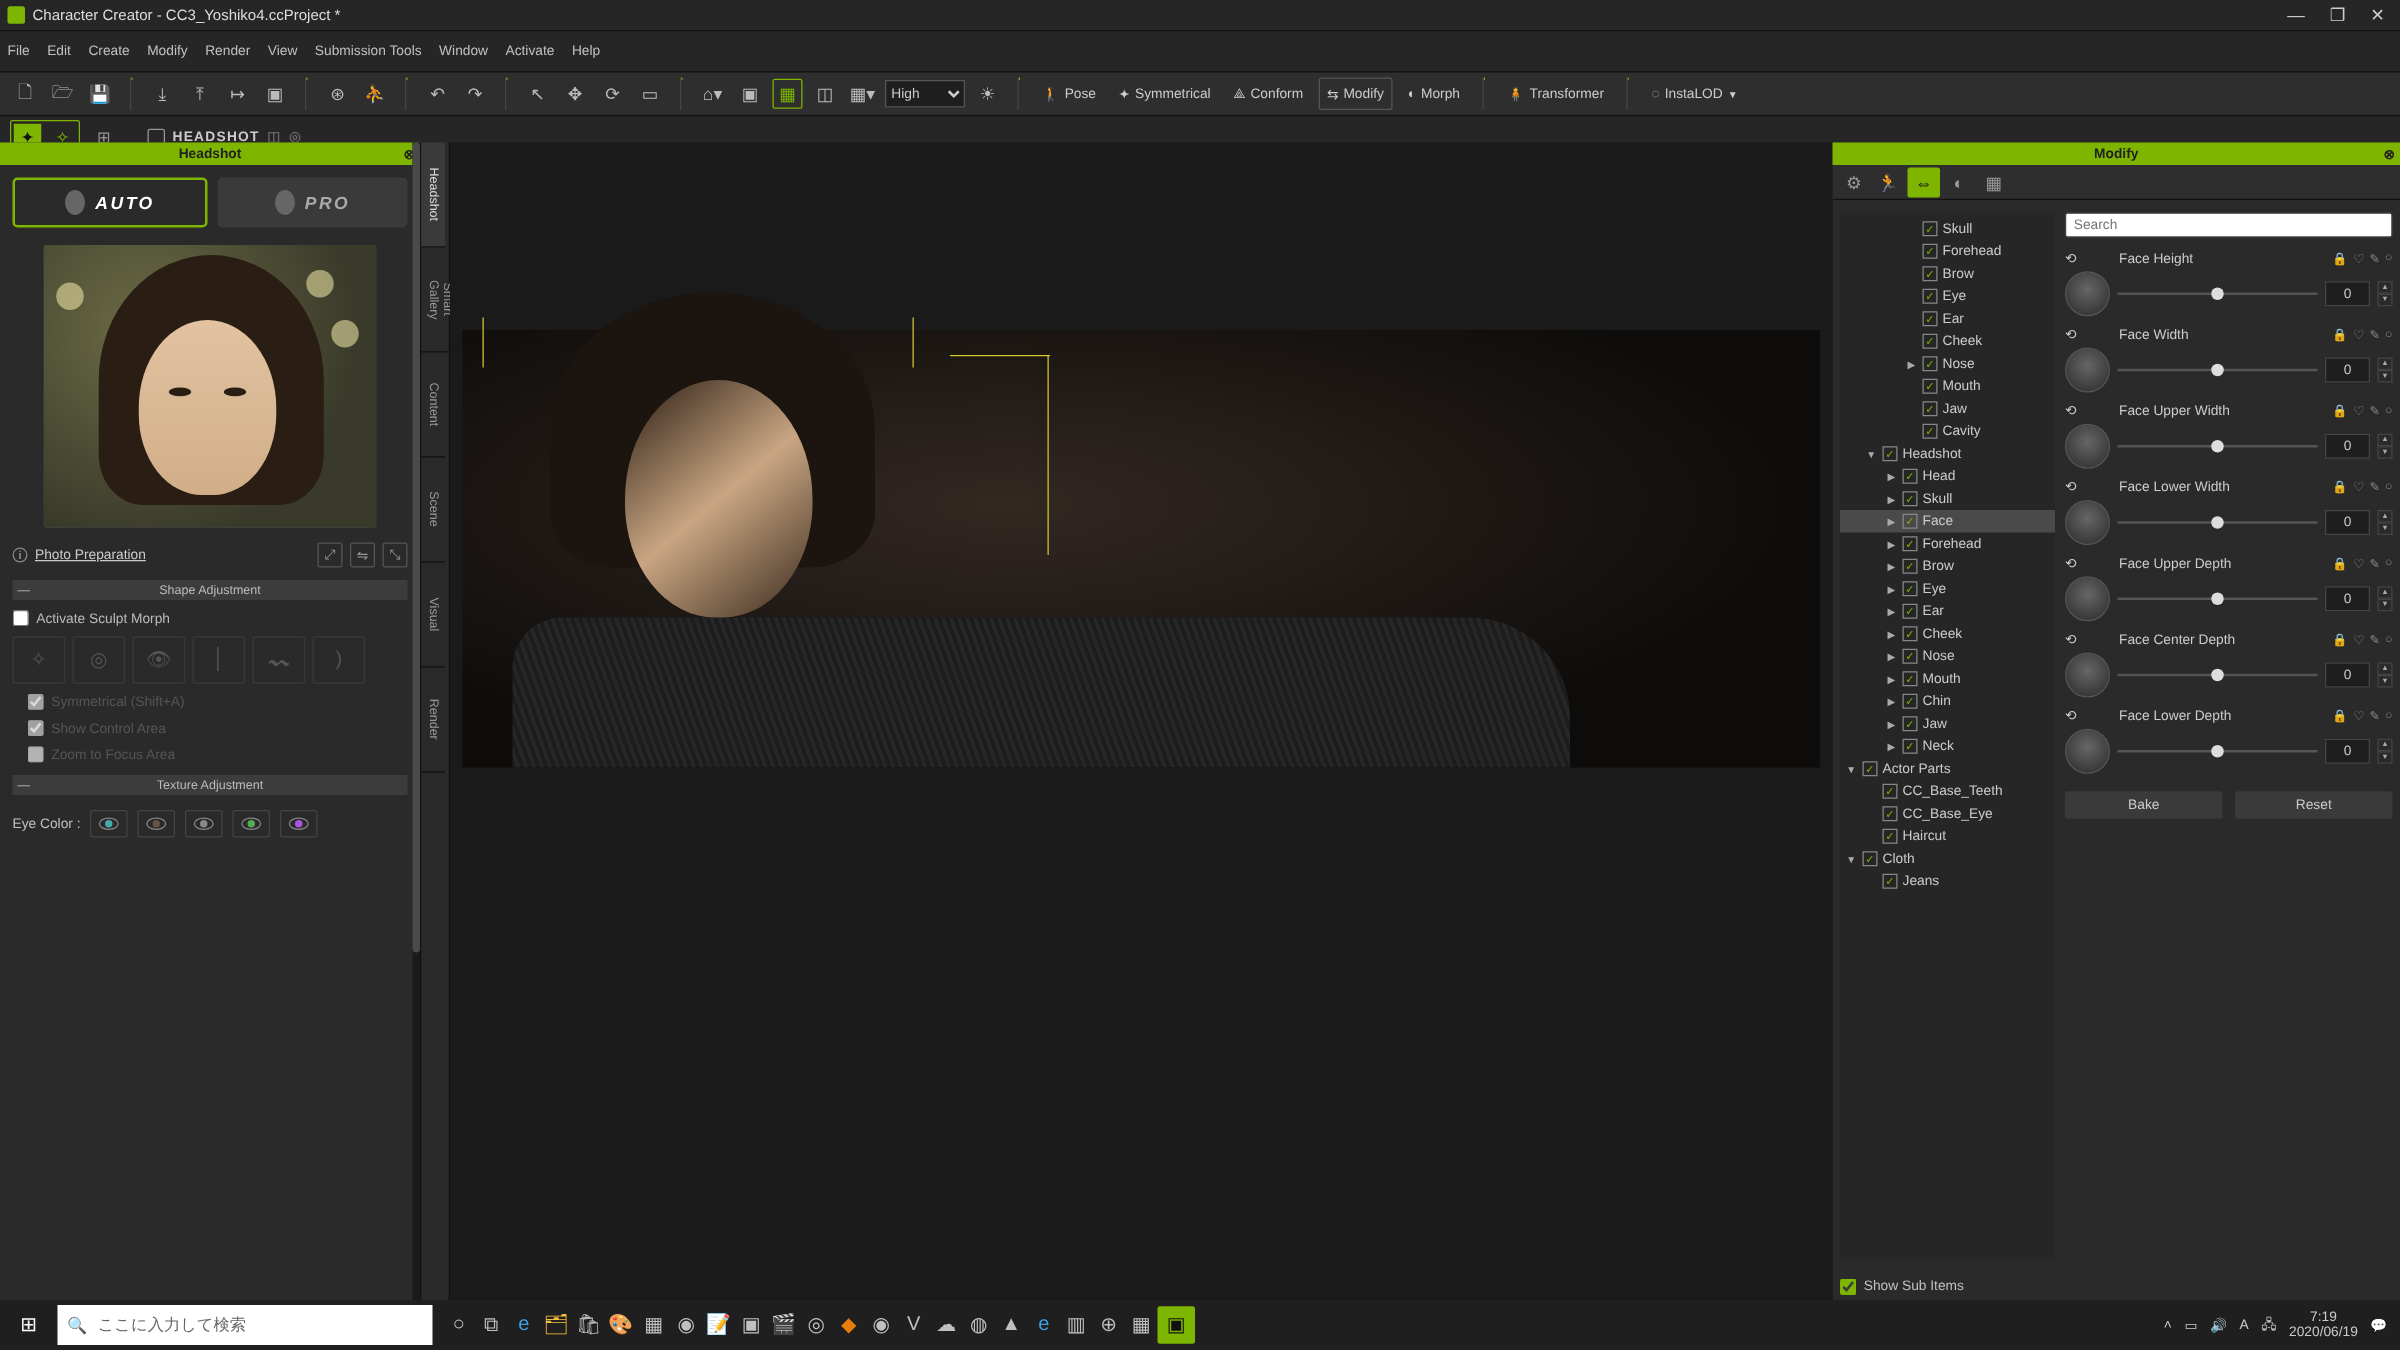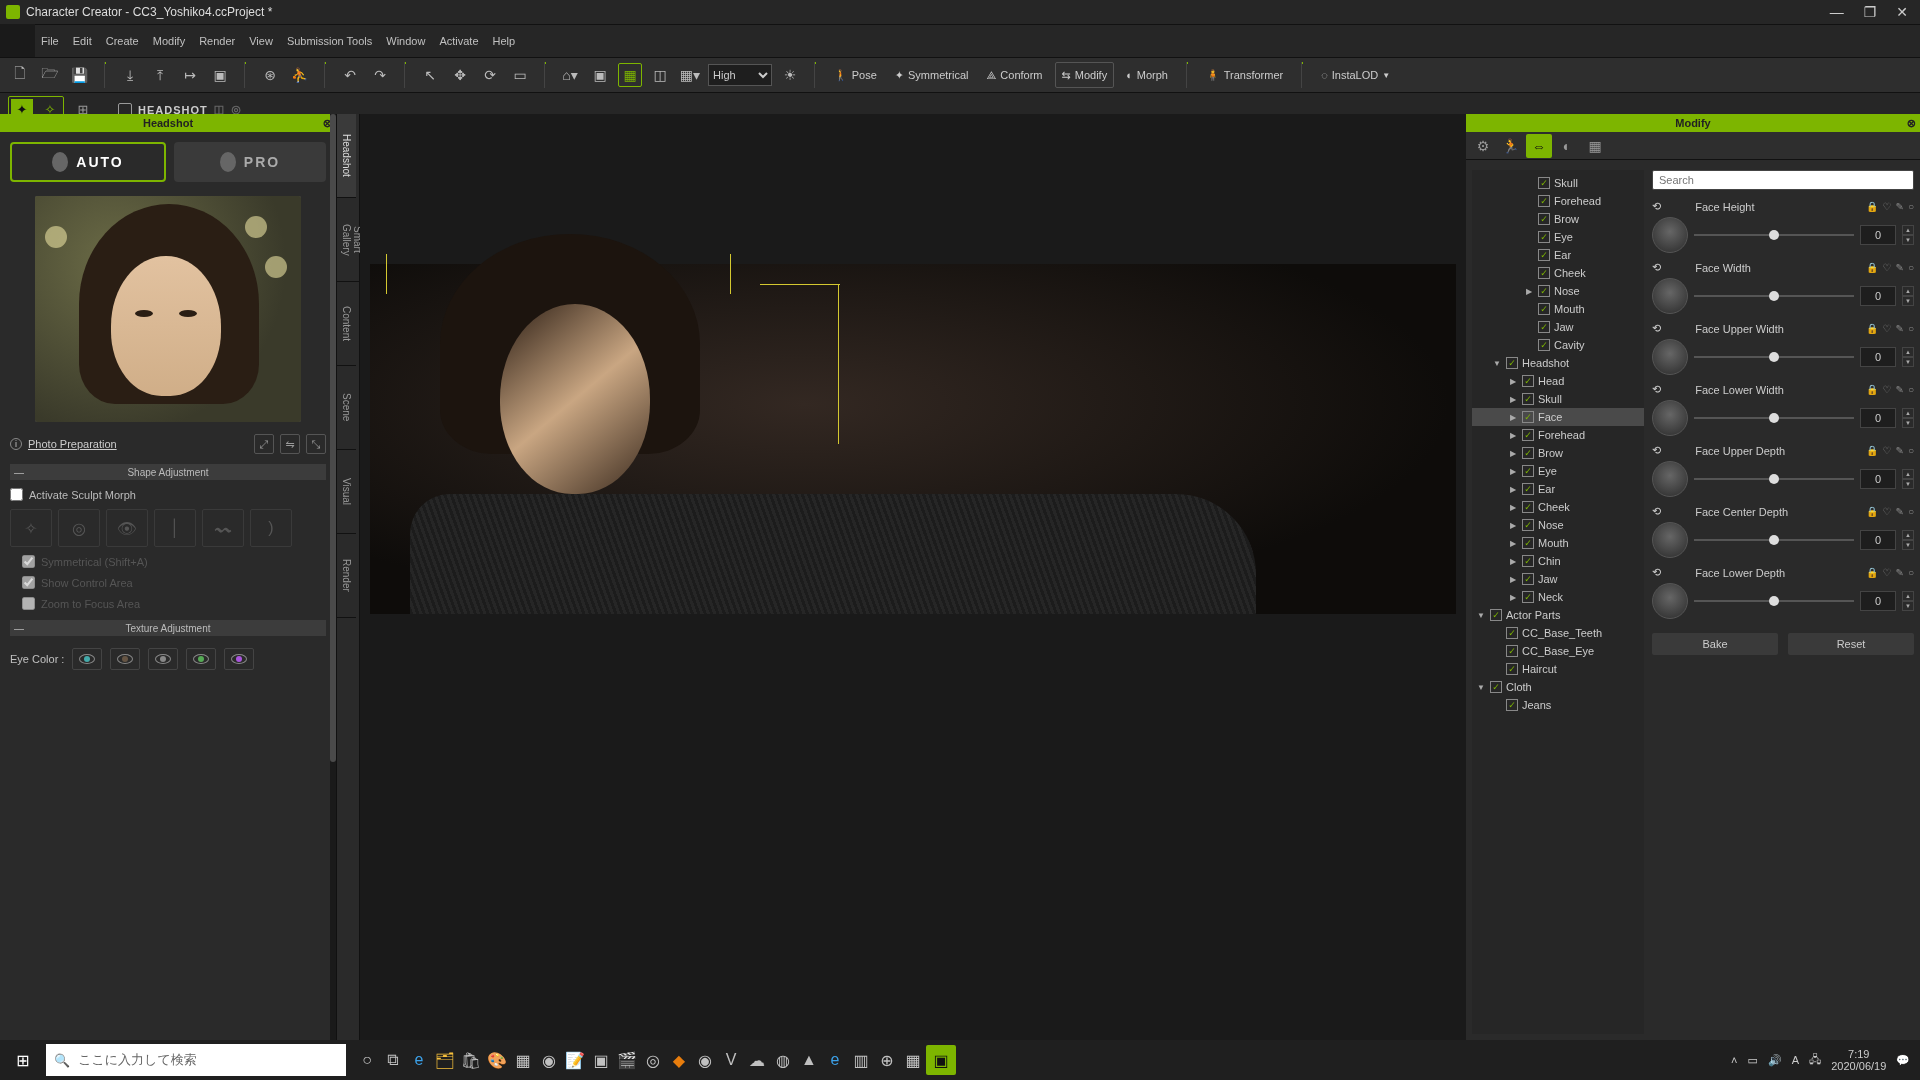--- a/index.html
+++ b/index.html
@@ -1,38 +1,38 @@
 <!DOCTYPE html>
 <html><head>
 <meta charset="utf-8">
 <style>
 * { margin:0; padding:0; box-sizing:border-box; font-family:"Segoe UI",Arial,sans-serif; }
 body { background:#1a1a1a; color:#c0c0c0; font-size:11px; overflow:hidden; width:1920px; height:1080px; position:relative; }
 .titlebar { height:24px; background:#262626; display:flex; align-items:center; padding:0 6px; font-size:12px; color:#ddd; }
 .titlebar .icon { width:14px; height:14px; background:#7db500; border-radius:2px; margin-right:6px; }
 .titlebar .winctrl { margin-left:auto; display:flex; gap:20px; font-size:14px; color:#ccc; padding-right:6px;}
-.menubar { height:20px; background:#262626; display:flex; align-items:center; padding:16px 6px; font-size:11px; gap:14px; border-top:1px solid #111;margin-left:35px;}
+.menubar { height:20px; background:#262626; display:flex; align-items:center; padding:16px 6px; font-size:11px; gap:14px; border-top:1px solid #111;}
 .menubar span { color:#c0c0c0; cursor:default; }
 .toolbar { height:36px; background:#2e2e2e; border-top:1px solid #111; border-bottom:1px solid #111; display:flex; align-items:center; padding:0 8px; gap:6px;}
 .toolbar .sep { width:2px; height:26px; background:linear-gradient(#7db500 2px,transparent 2px) no-repeat center; border-left:1px solid #444; margin:0 6px;}
 .toolbar .tb { width:24px; height:24px; display:flex; align-items:center; justify-content:center; color:#bbb; font-size:14px; border-radius:2px;}
 .toolbar .tbtxt { display:flex; align-items:center; gap:4px; padding:0 6px; height:26px; color:#ccc; font-size:11px; border-radius:2px;}
 .toolbar select{background:#1e1e1e;border:1px solid #555;color:#ccc;height:22px;width:64px;font-size:11px;}
 .toolbar2 { height:34px; background:#262626; display:flex; align-items:center; padding:0 8px; gap:8px; border-bottom:1px solid #111;}
 .toolbar2 .grp { display:flex; align-items:center; gap:6px; border:1px solid #7db500; border-radius:2px; padding:2px;}
 .toolbar2 .tb2 { width:22px;height:22px;display:flex;align-items:center;justify-content:center;color:#7db500;font-size:13px;}
 .toolbar2 .tb2.on{background:#7db500;color:#111;}
 .toolbar2 .hs { display:flex;align-items:center;gap:6px;color:#ccc;font-size:11px;font-weight:bold;letter-spacing:1px; margin-left:16px;}
 
 .main { position:absolute; top:114px; bottom:40px; left:0; right:0; display:flex; }
 .left { width:336px; background:#2a2a2a; display:flex; flex-direction:column; position:relative;}
 .panel-hdr { height:18px; background:#7db500; color:#222; font-size:11px; font-weight:bold; display:flex; align-items:center; justify-content:center; position:relative;}
 .panel-hdr .close{position:absolute;right:4px;color:#222;}
 .left-inner{ padding:10px; overflow:hidden;}
-.mode-btns{display:flex;gap:8px;}
+.mode-btns{display:flex;gap:8px;font-style:italic;}
 .mode-btn{flex:1;height:40px;border-radius:4px;display:flex;align-items:center;justify-content:center;gap:8px;font-weight:bold;letter-spacing:2px;font-size:14px;}
 .mode-btn.auto{border:2px solid #7db500;color:#fff;}
 .mode-btn.pro{background:#3a3a3a;color:#aaa;}
 .mode-btn .oval{width:16px;height:20px;border-radius:50%;background:#666;}
 .features{display:flex;margin-top:14px;font-size:11px;}
 .features .col{flex:1;display:flex;flex-direction:column;gap:8px;}
 .features .itm::before{content:"▮";color:#ccc;margin-right:6px;font-size:8px;}
 .photo-box{margin-top:14px;width:266px;height:226px;background:#555;border-radius:2px;margin-left:auto;margin-right:auto;position:relative;overflow:hidden;}
 .photo-box .bg{position:absolute;inset:0;background:radial-gradient(circle at 30% 30%,#6b6b46,#3a3a2a 70%);}
 .photo-box .flower{position:absolute;width:22px;height:22px;border-radius:50%;background:#e8e0a0;opacity:.6;}
@@ -651,20 +651,24 @@
                 </div>
               </div>
             </div>
           </div>
         <div class="btn-row">
           <div class="b">Bake</div>
           <div class="b">Reset</div>
         </div>
       </div>
     </div>
+    <label class="foot-chk">
+        <input type="checkbox" checked="" style="accent-color: rgb(125, 181, 0);">
+        <span>Show Sub Items</span>
+      </label>
   </div>
 </div>
 
 <div class="taskbar">
   <div class="start">⊞</div>
   <div class="search-tb">🔍 <span>ここに入力して検索</span></div>
   <div class="tb-icn">○</div>
   <div class="tb-icn">⧉</div>
   <div class="tb-icn" style="color:#3ca0e7">e</div>
   <div class="tb-icn" style="color:#f7c03c">🗂</div>

